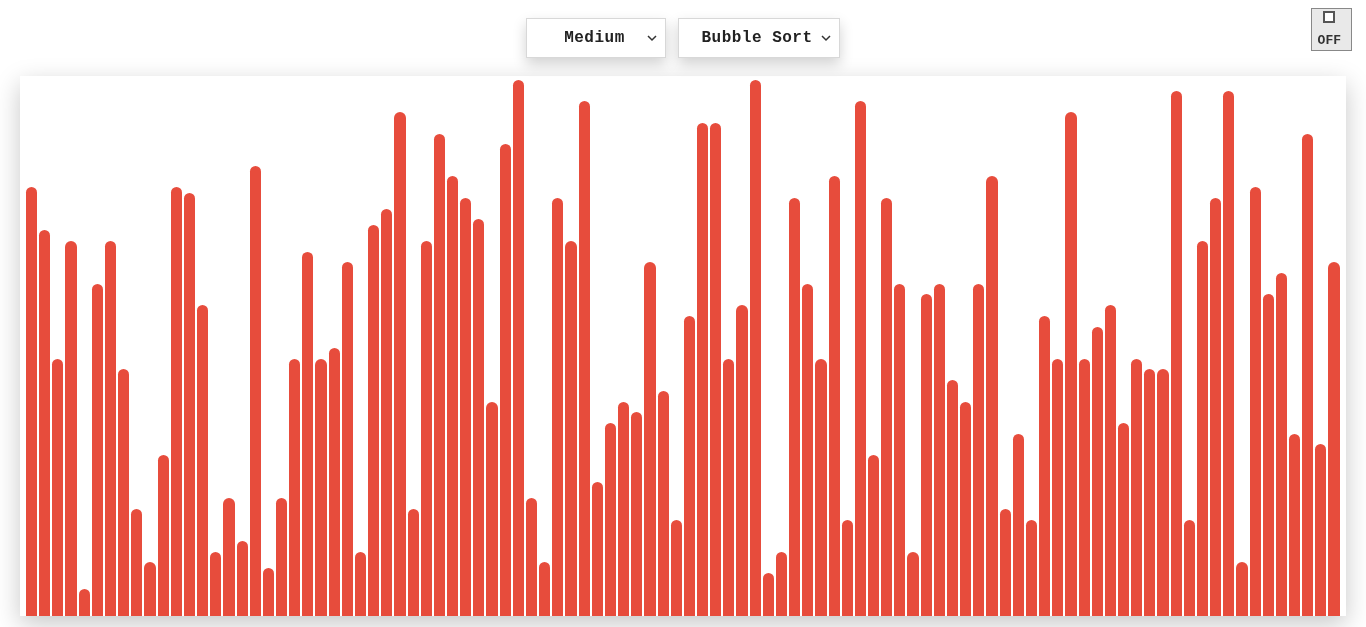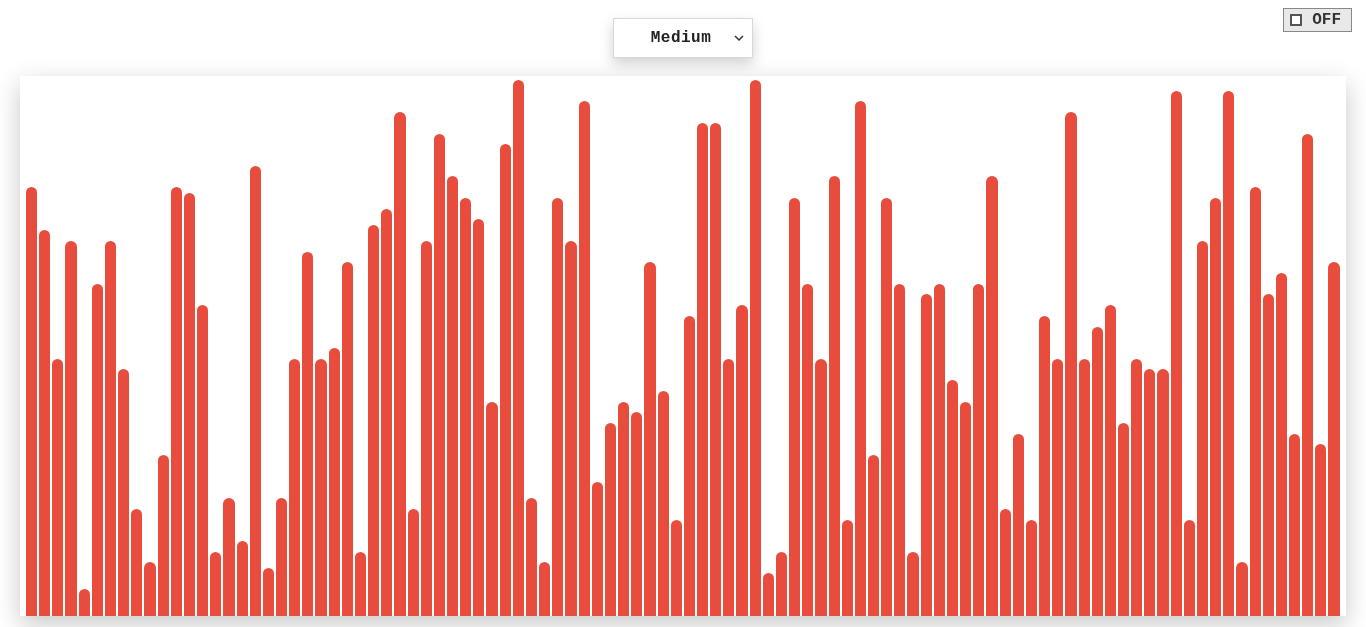--- a/index.html
+++ b/index.html
@@ -63,24 +63,25 @@
   .toggle-wrap {
     position: absolute;
     top: 8px;
     right: 14px;
     display: flex;
     align-items: center;
     gap: 10px;
     border: 1px solid #888;
     background: #e9e9e9;
     padding: 2px 10px 2px 6px;
-    font-size: 16px;
+    font-size: 13px;
     font-weight: 700;
     color: #333;
     cursor: pointer;
+    flex-direction: column;
   }
   .toggle-box {
     width: 12px;
     height: 12px;
     border: 2px solid #555;
     background: #fff;
   }
   .chart-wrap {
     margin: 18px 20px 0 20px;
     background: #ffffff;
@@ -112,20 +113,28 @@
 
     <div class="sel">
       <span>Medium</span>
       <span class="chevron">
         <svg viewBox="0 0 10 10" width="10" height="10">
             <path d="M1 3 L5 7 L9 3" fill="none" stroke="#333" stroke-width="1.5"></path>
           </svg>
       </span>
     </div>
 
+    <div class="sel">
+      <span>Bubble Sort</span>
+      <span class="chevron">
+        <svg viewBox="0 0 10 10" width="10" height="10">
+            <path d="M1 3 L5 7 L9 3" fill="none" stroke="#333" stroke-width="1.5"></path>
+          </svg>
+      </span>
+    </div>
 
 
   </div>
 
   <div class="chart-wrap" id="chart">
       <div class="bar" style="height: 80%; background: rgb(231, 76, 60);"></div>
       <div class="bar" style="height: 72%; background: rgb(231, 76, 60);"></div>
       <div class="bar" style="height: 48%; background: rgb(231, 76, 60);"></div>
       <div class="bar" style="height: 70%; background: rgb(231, 76, 60);"></div>
       <div class="bar" style="height: 5%; background: rgb(231, 76, 60);"></div>

